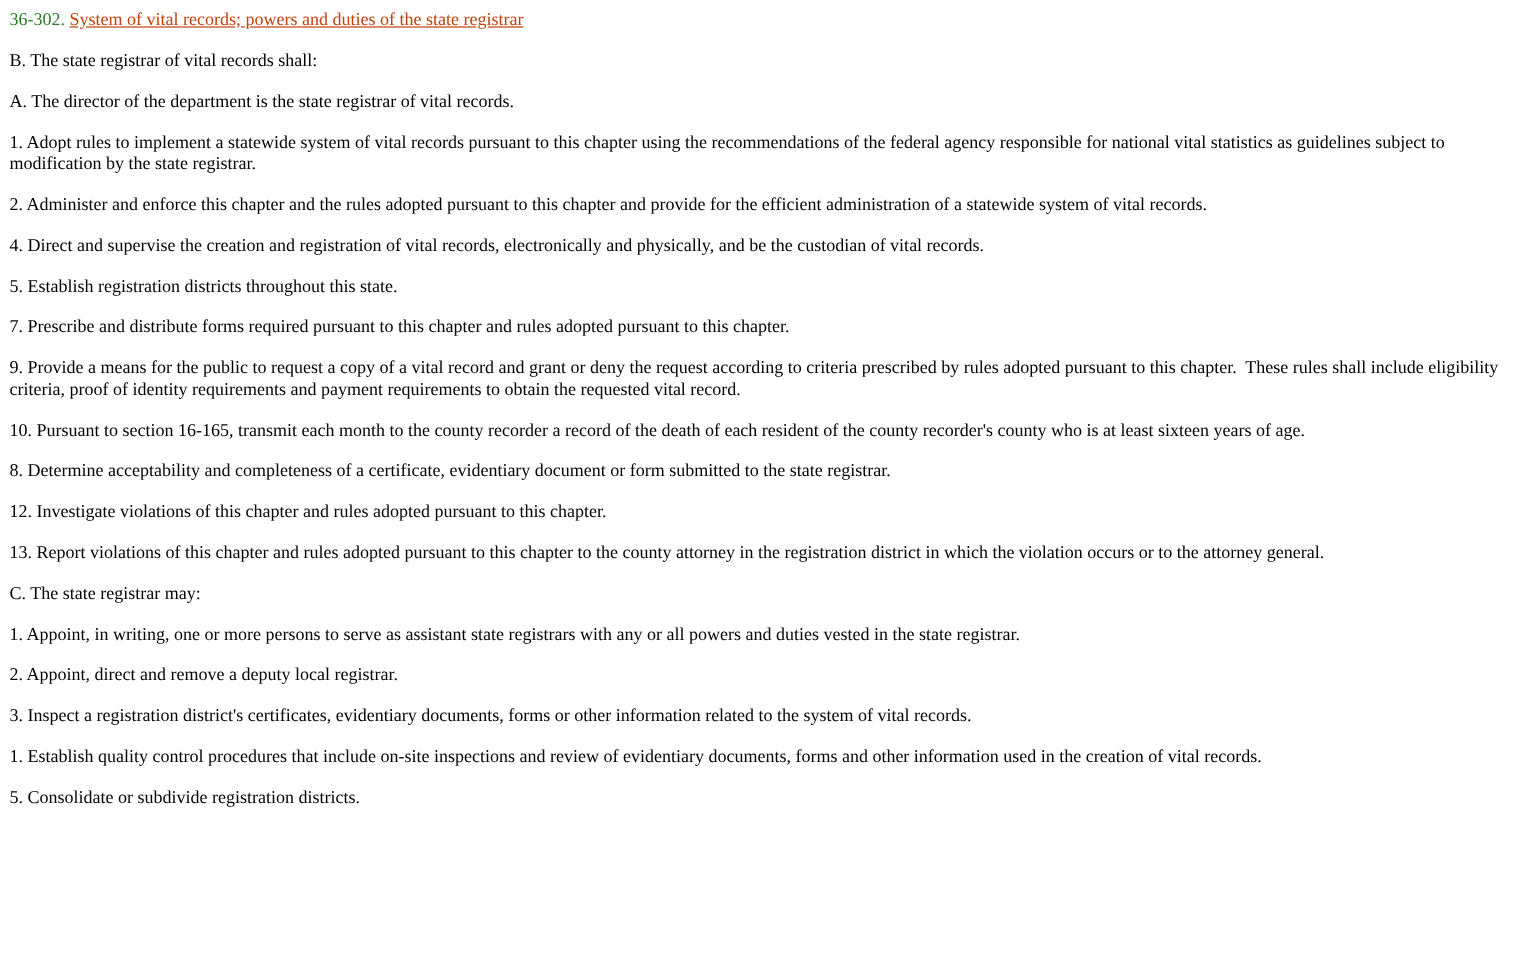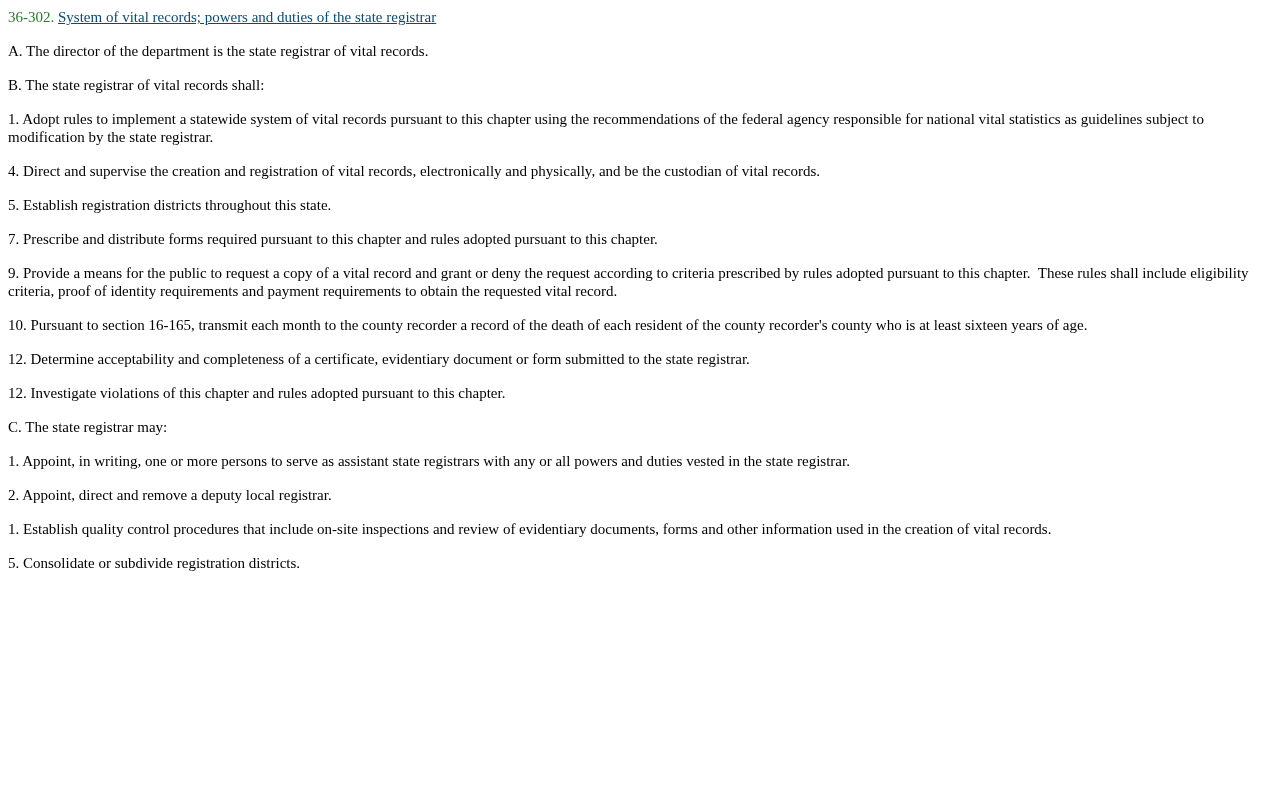--- a/index.html
+++ b/index.html
@@ -19,44 +19,47 @@
     .doc {
       padding: 8px 8px 0 8px;
     }
     .heading {
       margin: 0 0 16px 0;
     }
     .sec-num {
       color: #2b7a2b;
     }
     .sec-title {
-      color: #0c4a6e;
+      color: #c2410c;
       text-decoration: underline;
       cursor: pointer;
     }
     p.para {
       margin: 0 0 16px 0;
     }
   </style>
 </head>
 <body>
 
 <div class="doc">
   <p class="heading para">
     <span class="sec-num">36-302. </span><a class="sec-title">System of vital records; powers and duties of the state registrar</a>
   </p>
 
+  <p class="para">B. The state registrar of vital records shall:</p>
   <p class="para">A. The director of the department is the state registrar of vital records.</p>
-  <p class="para">B. The state registrar of vital records shall:</p>
   <p class="para">1. Adopt rules to implement a statewide system of vital records pursuant to this chapter using the recommendations of the federal agency responsible for national vital statistics as guidelines subject to modification by the state registrar.</p>
+  <p class="para">2. Administer and enforce this chapter and the rules adopted pursuant to this chapter and provide for the efficient administration of a statewide system of vital records.</p>
   <p class="para">4. Direct and supervise the creation and registration of vital records, electronically and physically, and be the custodian of vital records.</p>
   <p class="para">5. Establish registration districts throughout this state.</p>
   <p class="para">7. Prescribe and distribute forms required pursuant to this chapter and rules adopted pursuant to this chapter.</p>
   <p class="para" style="white-space: pre-wrap;">9. Provide a means for the public to request a copy of a vital record and grant or deny the request according to criteria prescribed by rules adopted pursuant to this chapter.  These rules shall include eligibility criteria, proof of identity requirements and payment requirements to obtain the requested vital record.</p>
   <p class="para">10. Pursuant to section 16-165, transmit each month to the county recorder a record of the death of each resident of the county recorder's county who is at least sixteen years of age.</p>
-  <p class="para">12. Determine acceptability and completeness of a certificate, evidentiary document or form submitted to the state registrar.</p>
+  <p class="para">8. Determine acceptability and completeness of a certificate, evidentiary document or form submitted to the state registrar.</p>
   <p class="para">12. Investigate violations of this chapter and rules adopted pursuant to this chapter.</p>
+  <p class="para">13. Report violations of this chapter and rules adopted pursuant to this chapter to the county attorney in the registration district in which the violation occurs or to the attorney general.</p>
   <p class="para">C. The state registrar may:</p>
   <p class="para">1. Appoint, in writing, one or more persons to serve as assistant state registrars with any or all powers and duties vested in the state registrar.</p>
   <p class="para">2. Appoint, direct and remove a deputy local registrar.</p>
+  <p class="para">3. Inspect a registration district's certificates, evidentiary documents, forms or other information related to the system of vital records.</p>
   <p class="para">1. Establish quality control procedures that include on-site inspections and review of evidentiary documents, forms and other information used in the creation of vital records.</p>
   <p class="para">5. Consolidate or subdivide registration districts.</p>
 </div>
 
 </body></html>

